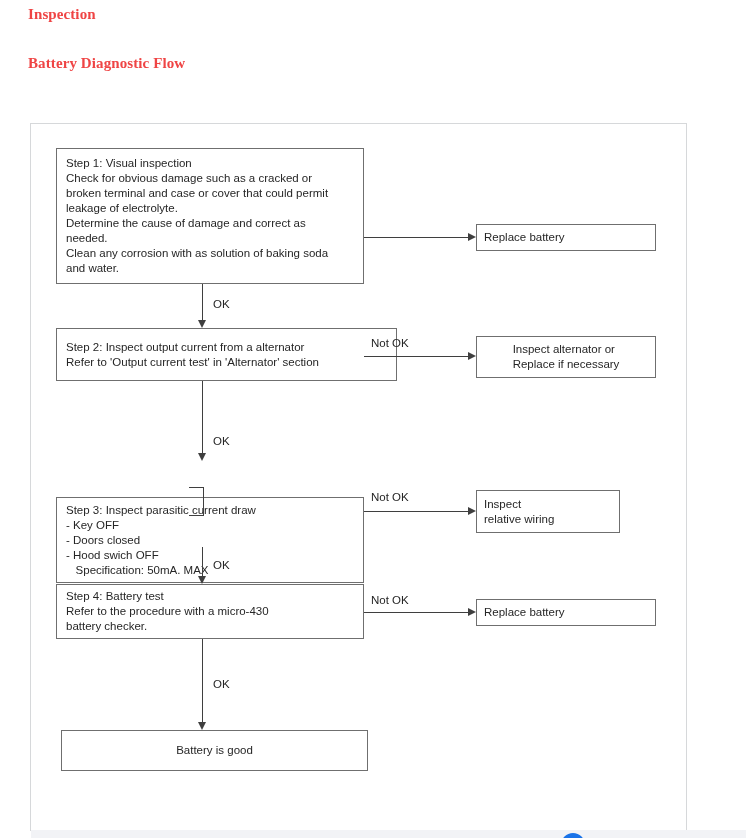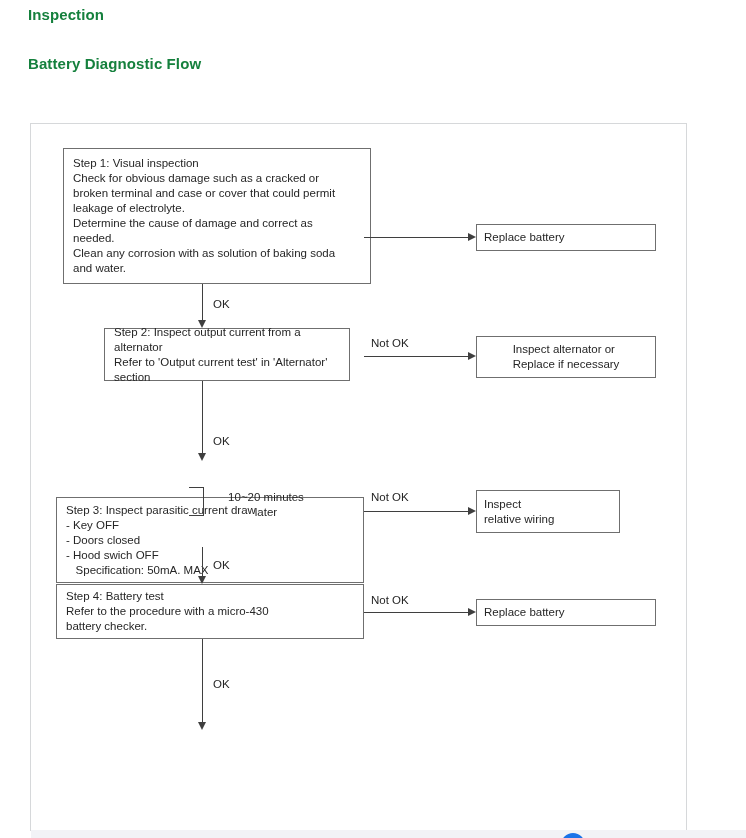--- a/index.html
+++ b/index.html
@@ -4,21 +4,21 @@
 <style>
   * { margin:0; padding:0; box-sizing:border-box; }
   html,body { background:#fff; }
   body { font-family:"Liberation Sans", sans-serif; }
   .page {
     position:relative; width:746px; height:838px;
     background:#fff; overflow:hidden;
   }
   .hdr {
     position:absolute; left:28px;
-    font-size:15px; font-weight:700; color:#15803d; letter-spacing:.1px;
+    font-size:15px; font-weight:700; color:#ef4444; letter-spacing:.1px;font-family:Liberation Serif, serif;
   }
   .panel {
     position:absolute; left:30px; top:123px; width:657px; height:708px;
     background:#fff; border:1px solid #d6d8da;
   }
   
   .ft {
     font-family:"Liberation Sans", sans-serif;
     font-size:11.5px; line-height:15px; color:#262626;
     white-space:pre-wrap;
@@ -59,21 +59,21 @@
 </head>
 <body>
 
 <div class="page">
 
   <div class="hdr" style="top:6px;">Inspection</div>
   <div class="hdr" style="top:55px;">Battery Diagnostic Flow</div>
 
   <div class="panel">
 
-    <div class="fbox" style="left:32px; top:24px; width:308px; height:136px;">
+    <div class="fbox" style="left:25px; top:24px; width:308px; height:136px;">
       <span class="ft">Step 1: Visual inspection
 Check for obvious damage such as a cracked or
 broken terminal and case or cover that could permit
 leakage of electrolyte.
 Determine the cause of damage and correct as
 needed.
 Clean any corrosion with as solution of baking soda
 and water.</span>
     </div>
 
@@ -82,21 +82,21 @@
     <div class="arr-right" style="left:437px; top:109px;"></div>
 
     <div class="fbox" style="left:445px; top:100px; width:180px; height:27px; padding:0 7px;">
       <span class="ft">Replace battery</span>
     </div>
 
     <div class="vline" style="left:171px; top:160px; height:36px;"></div>
     <div class="arr-down" style="left:167px; top:196px;"></div>
     <div class="lbl ft" style="left:182px; top:173px;">OK</div>
 
-    <div class="fbox" style="left:25px; top:204px; width:246px; height:53px;margin-left:48px;">
+    <div class="fbox" style="left:25px; top:204px; width:341px; height:53px;">
       <span class="ft">Step 2: Inspect output current from a alternator
 Refer to 'Output current test' in 'Alternator' section</span>
     </div>
 
     <div class="lbl ft" style="left:340px; top:212px;">Not OK</div>
     <div class="hline" style="left:333px; top:232px; width:105px;"></div>
     <div class="arr-right" style="left:437px; top:228px;"></div>
 
     <div class="fbox" style="left:445px; top:212px; width:180px; height:42px; padding:0 7px;align-items:center;">
       <span class="ft">Inspect alternator or
@@ -108,22 +108,20 @@
     <div class="lbl ft" style="left:182px; top:310px;">OK</div>
 
     <div class="fbox" style="left:25px; top:337px; width:308px; height:86px;margin-top:36px;">
       <span class="ft">Step 3: Inspect parasitic current draw
 - Key OFF
 - Doors closed
 - Hood swich OFF
    Specification: 50mA. MAX</span>
     </div>
     <div class="bracket"></div>
-    <div class="lbl ft note" style="left:183px; top:366px; width:104px;">10~20 minutes
-later</div>
 
     <div class="lbl ft" style="left:340px; top:366px;">Not OK</div>
     <div class="hline" style="left:333px; top:387px; width:105px;"></div>
     <div class="arr-right" style="left:437px; top:383px;"></div>
 
     <div class="fbox" style="left:445px; top:366px; width:144px; height:43px; padding:0 7px;">
       <span class="ft">Inspect
 relative wiring</span>
     </div>
 
@@ -142,19 +140,22 @@
     <div class="arr-right" style="left:437px; top:484px;"></div>
 
     <div class="fbox" style="left:445px; top:475px; width:180px; height:27px; padding:0 7px;">
       <span class="ft">Replace battery</span>
     </div>
 
     <div class="vline" style="left:171px; top:515px; height:83px;"></div>
     <div class="arr-down" style="left:167px; top:598px;"></div>
     <div class="lbl ft" style="left:182px; top:553px;">OK</div>
 
+    <div class="fbox" style="left:30px; top:606px; width:307px; height:41px; align-items:center;">
+      <span class="ft">Battery is good</span>
+    </div>
 
   </div>
 
   <div class="bottom-strip"></div>
   <button class="fab" aria-label="action" style="background: rgb(26, 115, 232);"></button>
 
 </div>
 
 </body></html>

